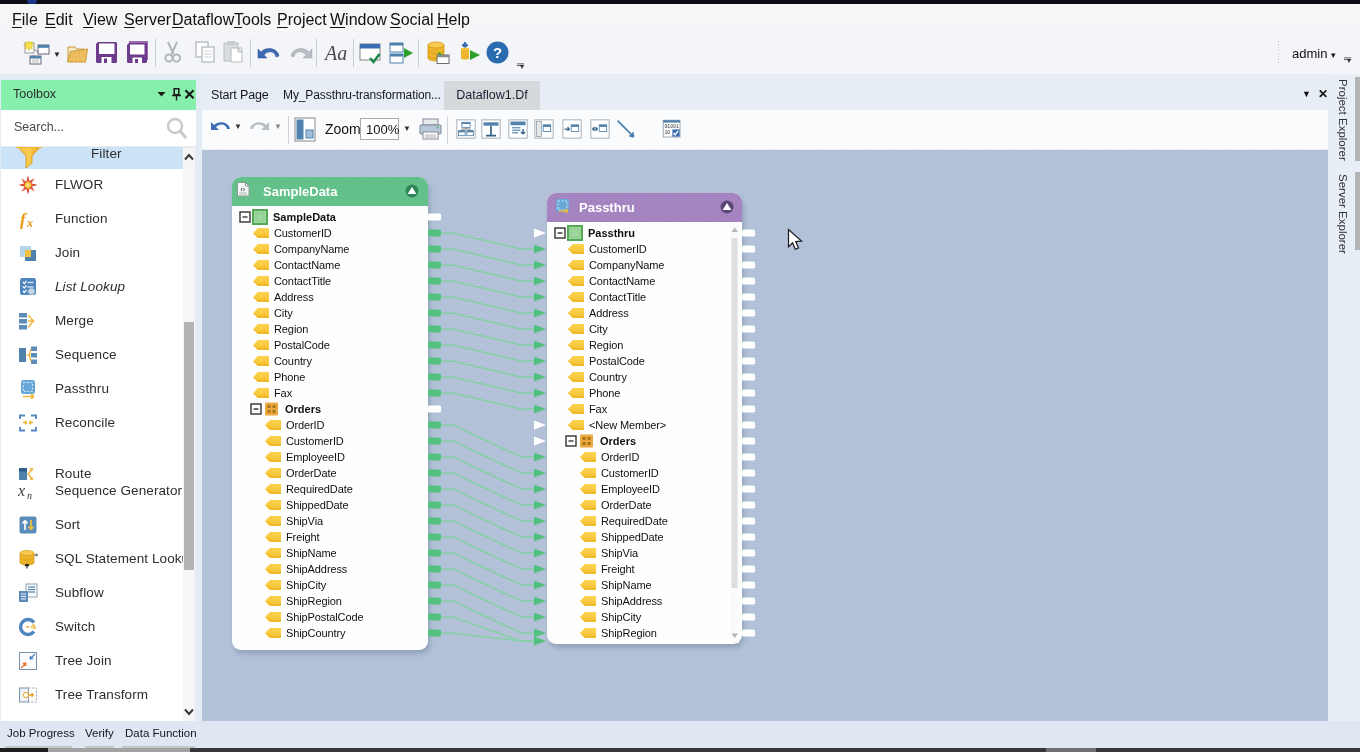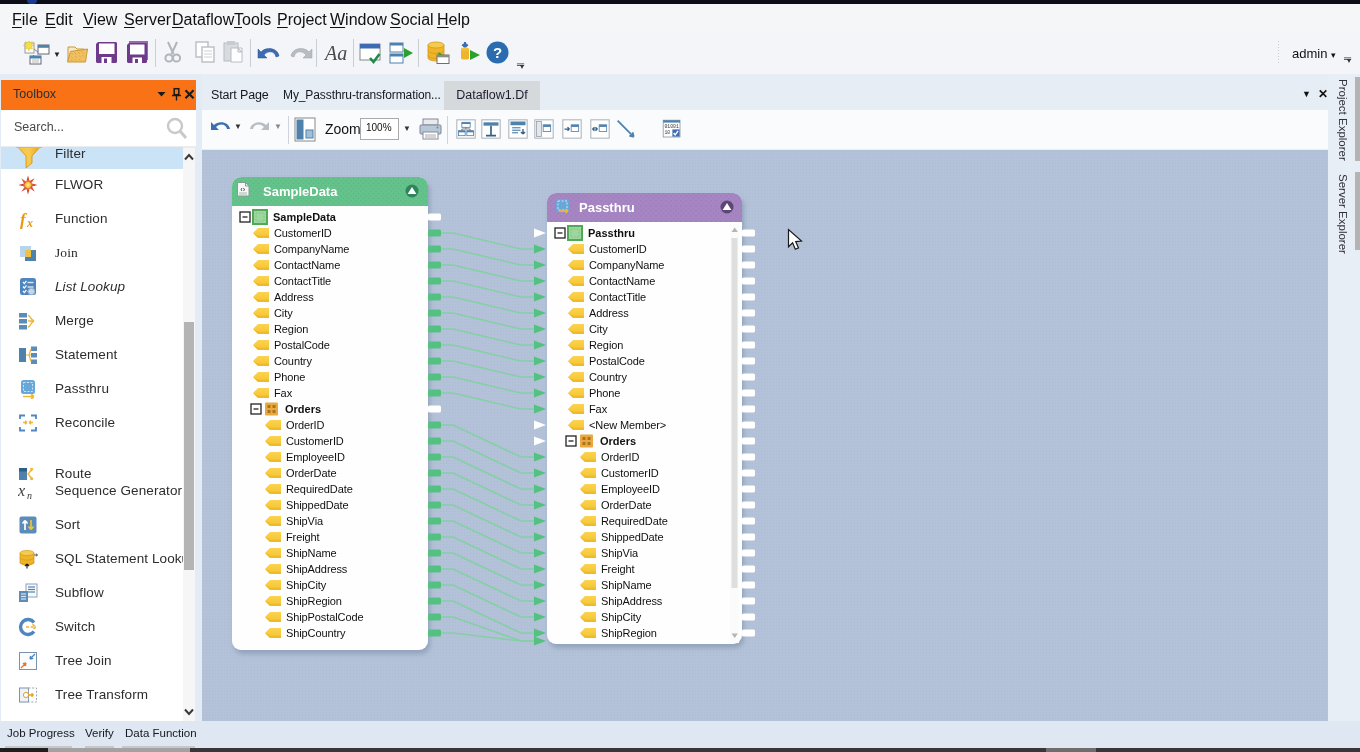--- a/index.html
+++ b/index.html
@@ -16,21 +16,21 @@
 #toolbar1 { left:0; top:31px; width:1360px; height:43px; background:#f3f5f8; }
 .tsep { position:absolute; top:8px; width:1px; height:28px; background:#c9cdd4; }
 
 #tabstrip { left:202px; top:74px; width:1126px; height:36px; background:#e7edf5; }
 #tabstrip .tab { position:absolute; top:6px; height:30px; line-height:30px; font-size:12.5px; color:#17171f; letter-spacing:-0.15px; }
 #activetab { position:absolute; left:242px; top:7px; width:96px; height:29px; background:#d6d9dc; text-align:center; line-height:29px; font-size:12.5px; color:#1c1c30; }
 
 #toolbar2 { left:202px; top:110px; width:1126px; height:40px; background:#fafbfc; border-bottom:1px solid #eceff2; }
 
 #toolboxwrap { left:0; top:74px; width:202px; height:647px; background:#e3ebf4; }
-#tbheader { position:absolute; left:1px; top:6px; width:195px; height:30px; background:#f97316; }
+#tbheader { position:absolute; left:1px; top:6px; width:195px; height:30px; background:#86efac; }
 #tbheader .t { position:absolute; left:12px; top:7px; font-size:12.5px; color:#2e2e2e; }
 #tbsearch { position:absolute; left:1px; top:36px; width:195px; height:37px; background:#fff; border-bottom:1px solid #ececec;}
 #tbsearch .s { position:absolute; left:13px; top:10px; font-size:12.5px; color:#4a4a4a; }
 #tblist { position:absolute; left:1px; top:73px; width:182px; height:574px; background:#fff; overflow:hidden; }
 .tbitem { position:absolute; left:0; width:182px; height:34px; }
 .tbitem .lbl { position:absolute; left:54px; top:8px; font-size:13.5px; letter-spacing:0.1px; color:#2d2d2d; white-space:nowrap; }
 .tbitem svg { position:absolute; left:17px; top:6px; }
 #tbscroll { position:absolute; left:183px; top:74px; width:12px; height:573px; background:#f6f6f6; }
 #tbthumb { position:absolute; left:1px; top:174px; width:10px; height:248px; background:#b4b4b4; }
 
@@ -187,21 +187,21 @@
             <stop offset="0.5" stop-color="#f7cb4e"></stop>
             <stop offset="1" stop-color="#e89b16"></stop>
           </linearGradient>
         </defs>
       </svg>
       <div class="tbitem" style="top:0;height:22px;background:#cbe3f6;">
         <svg style="position:absolute;left:14px;top:-9px;" width="28" height="30" viewBox="0 0 28 30">
           <path d="M1 7 h26 l-10 11 v7 l-6 5 v-12 z" fill="url(#fgrad)" stroke="#d89010" stroke-width="0.8"></path>
           <rect x="1" y="7" width="26" height="3" fill="#f3b929"></rect>
         </svg>
-        <span class="lbl" style="top:-1px;">Filter</span>
+        <span class="lbl" style="top:-1px;margin-left:36px;">Filter</span>
       </div>
       <div class="tbitem" style="top:22px;">
         <svg width="20" height="20" viewBox="0 0 20 20">
           <g>
             <path d="M10 0.5 L12 8 L19.5 10 L12 12 L10 19.5 L8 12 L0.5 10 L8 8 z" fill="#cc2d28"></path>
             <path d="M3.3 3.3 L9 7.2 L16.7 3.3 L12.8 9 L16.7 16.7 L11 12.8 L3.3 16.7 L7.2 11 z" fill="#e05538"></path>
             <path d="M10 3.5 L11.6 8.4 L16.5 10 L11.6 11.6 L10 16.5 L8.4 11.6 L3.5 10 L8.4 8.4 z" fill="#f08030"></path>
             <circle cx="10" cy="10" r="3" fill="#f7d040"></circle>
             <circle cx="10" cy="10" r="1.4" fill="#fce88a"></circle>
           </g>
@@ -210,21 +210,21 @@
       </div>
       <div class="tbitem" style="top:56px;">
         <svg width="20" height="20" viewBox="0 0 20 20">
           <g>
             <text x="2" y="16" font-size="17" font-style="italic" font-weight="bold" fill="#e8980f" font-family="Liberation Serif,serif">f</text>
             <text x="9" y="18" font-size="12" font-style="italic" font-weight="bold" fill="#e8980f" font-family="Liberation Serif,serif">x</text>
           </g>
         </svg>
         <span class="lbl">Function</span>
       </div>
-      <div class="tbitem" style="top:90px;font-family:Liberation Serif, serif;">
+      <div class="tbitem" style="top:90px;">
         <svg width="20" height="20" viewBox="0 0 20 20">
           <g>
             <rect x="2" y="3" width="11" height="11" fill="#b8d4ea"></rect>
             <rect x="7" y="7" width="11" height="11" fill="#4f81ad"></rect>
             <rect x="7" y="7" width="6" height="7" fill="#f0c040"></rect>
           </g>
         </svg>
         <span class="lbl">Join</span>
       </div>
       <div class="tbitem" style="top:124px;font-style:italic;">
@@ -256,21 +256,21 @@
       <div class="tbitem" style="top:192px;">
         <svg width="20" height="20" viewBox="0 0 20 20">
           <g>
             <rect x="1" y="3" width="7" height="14" fill="#4f81ad"></rect>
             <rect x="13" y="1.5" width="6" height="4.5" fill="#5b8db8"></rect>
             <rect x="13" y="8" width="6" height="4.5" fill="#5b8db8"></rect>
             <rect x="13" y="14.5" width="6" height="4.5" fill="#5b8db8"></rect>
             <path d="M8 10 h3 M11 10 L13 4 M11 10 h2 M11 10 L13 16.5" stroke="#f0b63a" stroke-width="1.2" fill="none"></path>
           </g>
         </svg>
-        <span class="lbl">Statement</span>
+        <span class="lbl">Sequence</span>
       </div>
       <div class="tbitem" style="top:226px;">
         <svg width="20" height="20" viewBox="0 0 20 20">
           <g>
             <rect x="3" y="1" width="14" height="14" rx="2.5" fill="#68a8d8"></rect>
             <rect x="5.5" y="3.5" width="9" height="9" fill="none" stroke="#cfe2f2" stroke-width="1" stroke-dasharray="2 1.5"></rect>
             <path d="M5 17.5 h11 m0 0 l-3 -2.4 m3 2.4 l-3 2.4" stroke="#f0b63a" stroke-width="1.7" fill="none"></path>
           </g>
         </svg>
         <span class="lbl">Passthru</span>
@@ -399,21 +399,21 @@
       <path d="M2 12 C3 5 13 3 18 8 L21 5 L21 13 L13 13 L16 10 C12 6 6 7 5 12 z" fill="#b8bdc4"></path>
     </svg>
     <span style="position:absolute;left:72px;top:12px;font-size:8px;color:#888;">▼</span>
     <div style="position:absolute;left:86px;top:6px;width:1px;height:28px;background:#d0d4da;"></div>
     <svg style="position:absolute;left:92px;top:7px;" width="22" height="25" viewBox="0 0 22 25">
       <rect x="1" y="1" width="20" height="23" fill="#fff" stroke="#888"></rect>
       <rect x="2.5" y="2.5" width="7" height="20" fill="#4f81ad"></rect>
       <rect x="12" y="13" width="7" height="8" fill="#9fc0da" stroke="#4f81ad"></rect>
     </svg>
     <span style="position:absolute;left:123px;top:11px;font-size:14px;color:#111;">Zoom</span>
-    <div style="position:absolute;left:158px;top:8px;width:39px;height:22px;background:#fff;border:1px solid #aaa;font-size:10px;color:#111;padding:3px 0 0 5px;">100%</div>
+    <div style="position:absolute;left:158px;top:8px;width:39px;height:22px;background:#fff;border:1px solid #aaa;font-size:13px;color:#111;padding:3px 0 0 5px;">100%</div>
     <span style="position:absolute;left:201px;top:14px;font-size:8px;color:#333;">▼</span>
     <svg style="position:absolute;left:217px;top:8px;" width="23" height="22" viewBox="0 0 23 22">
       <rect x="4" y="1" width="15" height="6" fill="#e8eaec" stroke="#889"></rect>
       <rect x="1" y="7" width="21" height="9" rx="1" fill="#b8c8d8" stroke="#7a8a9a"></rect>
       <rect x="4" y="14" width="15" height="7" fill="#fff" stroke="#889"></rect>
       <line x1="6" y1="17" x2="17" y2="17" stroke="#aaa"></line>
       <line x1="6" y1="19" x2="17" y2="19" stroke="#aaa"></line>
       <circle cx="18.5" cy="9.5" r="1" fill="#4a6"></circle>
     </svg>
     <div style="position:absolute;left:245px;top:6px;width:1px;height:28px;background:#d0d4da;"></div>

